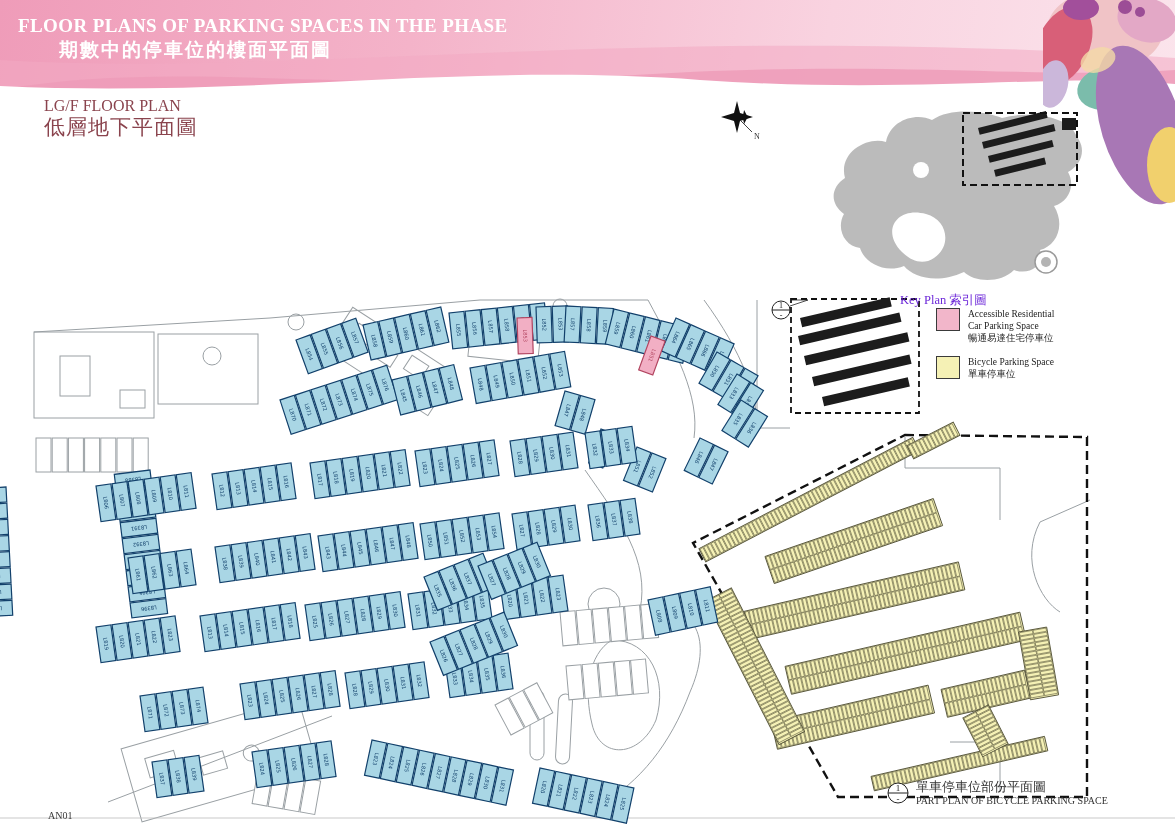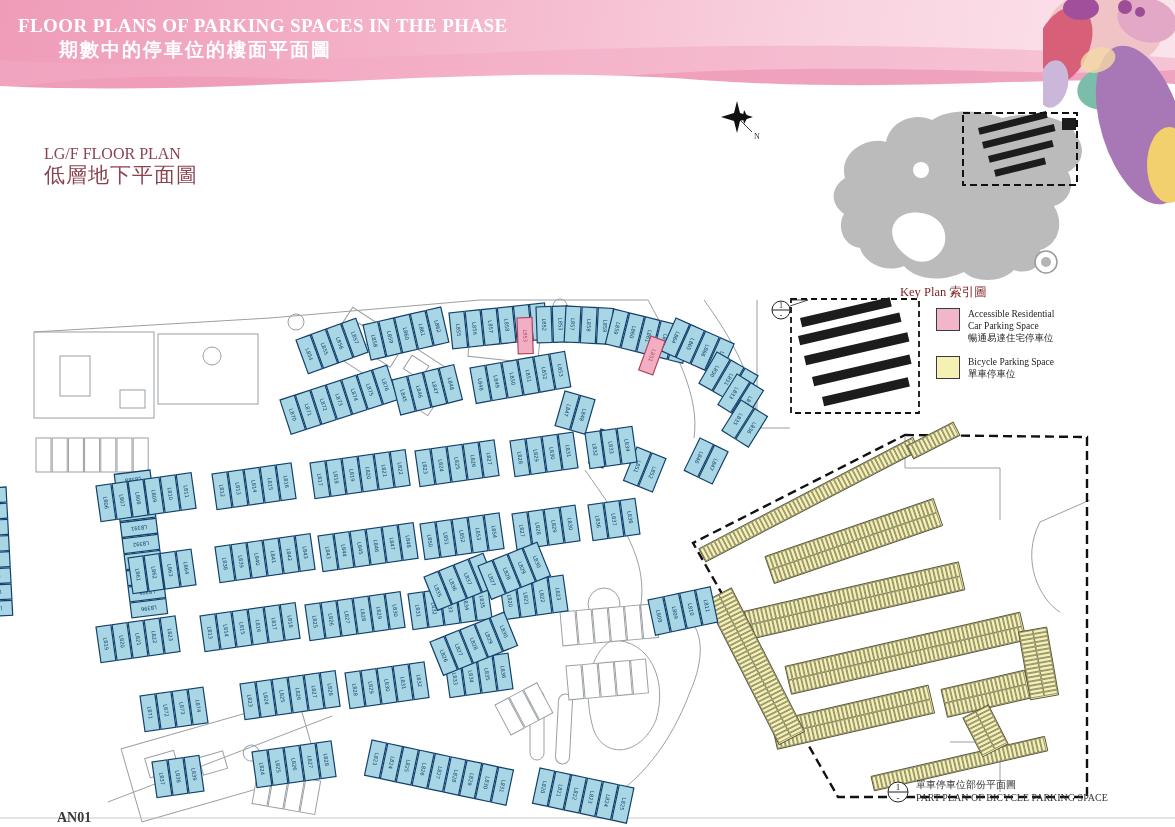--- a/index.html
+++ b/index.html
@@ -8,36 +8,36 @@
   
   .header{position:absolute;left:0;top:0;width:1175px;height:95px;
           background:linear-gradient(100deg,#ef9cb9 0%,#f4b3c9 35%,#f9d3e0 70%,#fbe4ec 100%);}
   .header svg{position:absolute;left:0;top:0;}
   .header-titles{position:absolute;left:18px;top:14px;color:#ffffff;line-height:1.25;}
   .header-titles .t-en{font-size:19px;font-weight:bold;letter-spacing:.4px;}
   .header-titles .t-zh{font-size:19px;font-weight:bold;letter-spacing:2px;margin-left:41px;}
   
   .corner-art{position:absolute;right:0;top:0;width:132px;height:300px;overflow:hidden;}
   
-  .floor-title{position:absolute;left:44px;top:96px;color:#8a434d;line-height:1.2;margin-top:48px;}
+  .floor-title{position:absolute;left:44px;top:96px;color:#8a434d;line-height:1.2;}
   .floor-title .f-en{font-size:16px;}
   .floor-title .f-zh{font-size:21px;letter-spacing:1px;}
   
-  .keyplan-caption{position:absolute;left:900px;top:284px;font-size:12.5px;color:#7f1d1d;}
+  .keyplan-caption{position:absolute;left:900px;top:292px;font-size:12.5px;color:#6d28d9;}
   
   .legend{position:absolute;left:936px;top:308px;width:236px;}
   .legend-item{display:flex;align-items:flex-start;margin-bottom:11px;}
   .legend-swatch{width:22px;height:21px;border:1px solid #3a3a3a;flex:0 0 auto;margin-right:8px;}
   .legend-text{font-size:9.5px;color:#222;line-height:1.25;padding-top:1px;}
   
   .partplan-caption{position:absolute;left:886px;top:779px;display:flex;align-items:center;}
   .partplan-text{margin-left:6px;color:#333;line-height:1.25;}
-  .pp-zh{font-size:10px;}
+  .pp-zh{font-size:13px;}
   .pp-en{font-size:10px;}
-  .sheet-no{position:absolute;left:57px;top:810px;font-size:14px;font-weight:bold;color:#3a3a3a;}
+  .sheet-no{position:absolute;left:48px;top:810px;font-size:10px;font-weight:normal;color:#3a3a3a;}
   .plan-svg{position:absolute;left:0;top:0;}
   text{user-select:none;}
 </style>
 </head>
 <body>
 
 <div class="header">
   <svg width="1175" height="95">
     <path d="M0,60 C300,78 650,22 1175,58 L1175,95 L0,95 Z" fill="#f3a9c2" opacity="0.55"></path>
     <path d="M0,90 C180,58 360,96 620,76 C880,58 1040,80 1175,70 L1175,95 L0,95 Z" fill="#ee9bb8" opacity="0.8"></path>

